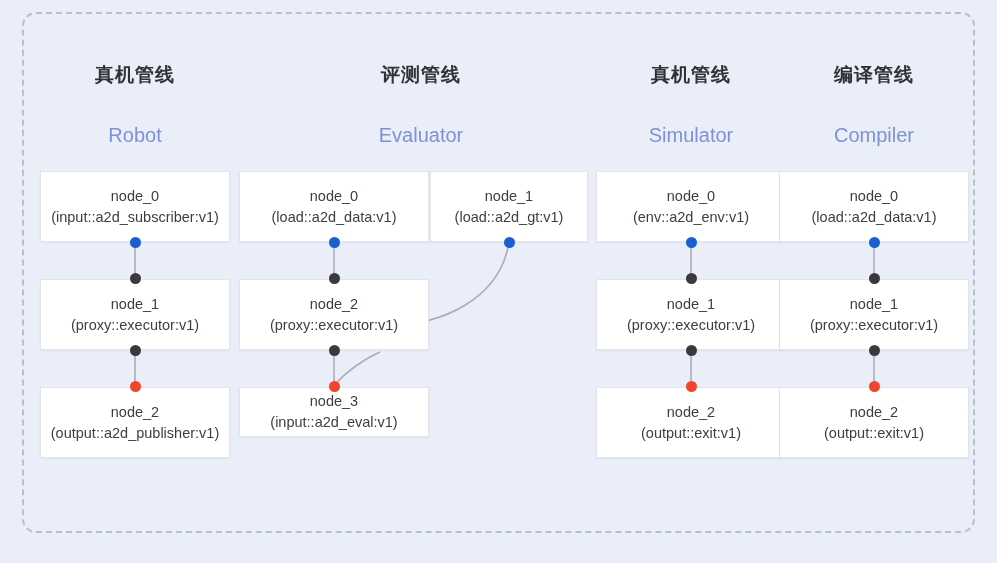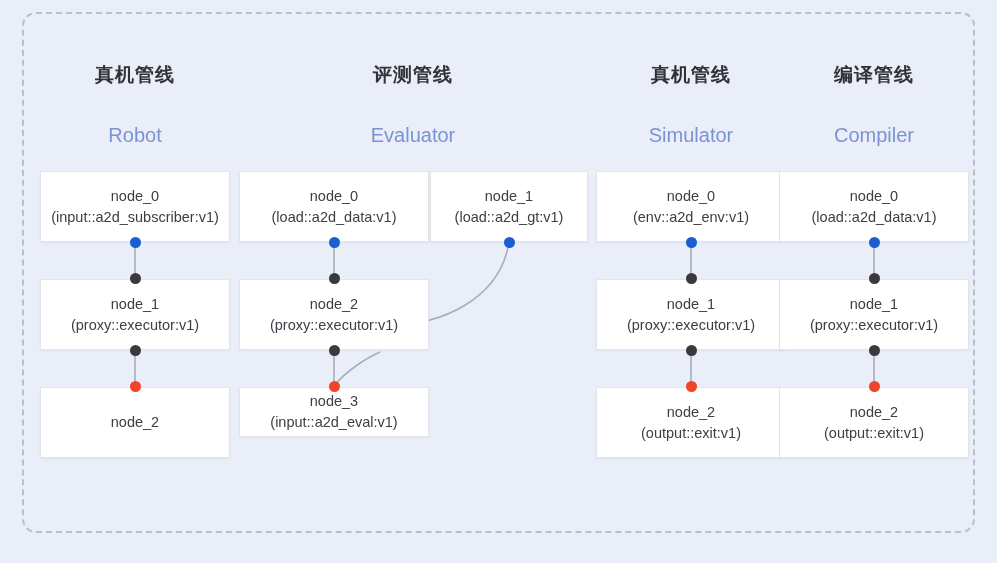--- a/index.html
+++ b/index.html
@@ -132,27 +132,28 @@
   <div class="node" style="left:40px; top:171px; width:190px; height:71px;">
     <div class="node-title">node_0</div>
     <div class="node-sub">(input::a2d_subscriber:v1)</div>
   </div>
   <div class="node" style="left:40px; top:279px; width:190px; height:71px;">
     <div class="node-title">node_1</div>
     <div class="node-sub">(proxy::executor:v1)</div>
   </div>
   <div class="node" style="left:40px; top:387px; width:190px; height:71px;">
     <div class="node-title">node_2</div>
+    <div class="node-sub">(output::a2d_publisher:v1)</div>
   </div>
   <div class="port port-blue" style="left:135px; top:242px;"></div>
   <div class="port port-dark" style="left:135px; top:278px;"></div>
   <div class="port port-dark" style="left:135px; top:350px;"></div>
   <div class="port port-red" style="left:135px; top:386px;"></div>
 
-  <div class="column" style="left:318px; width:190px; height:563px;">
+  <div class="column" style="left:326px; width:190px; height:563px;">
     <div class="col-title">评测管线</div>
     <div class="col-subtitle">Evaluator</div>
   </div>
 
   <div class="node" style="left:239px; top:171px; width:190px; height:71px;">
     <div class="node-title">node_0</div>
     <div class="node-sub">(load::a2d_data:v1)</div>
   </div>
   <div class="node" style="left:430px; top:171px; width:158px; height:71px;">
     <div class="node-title">node_1</div>

